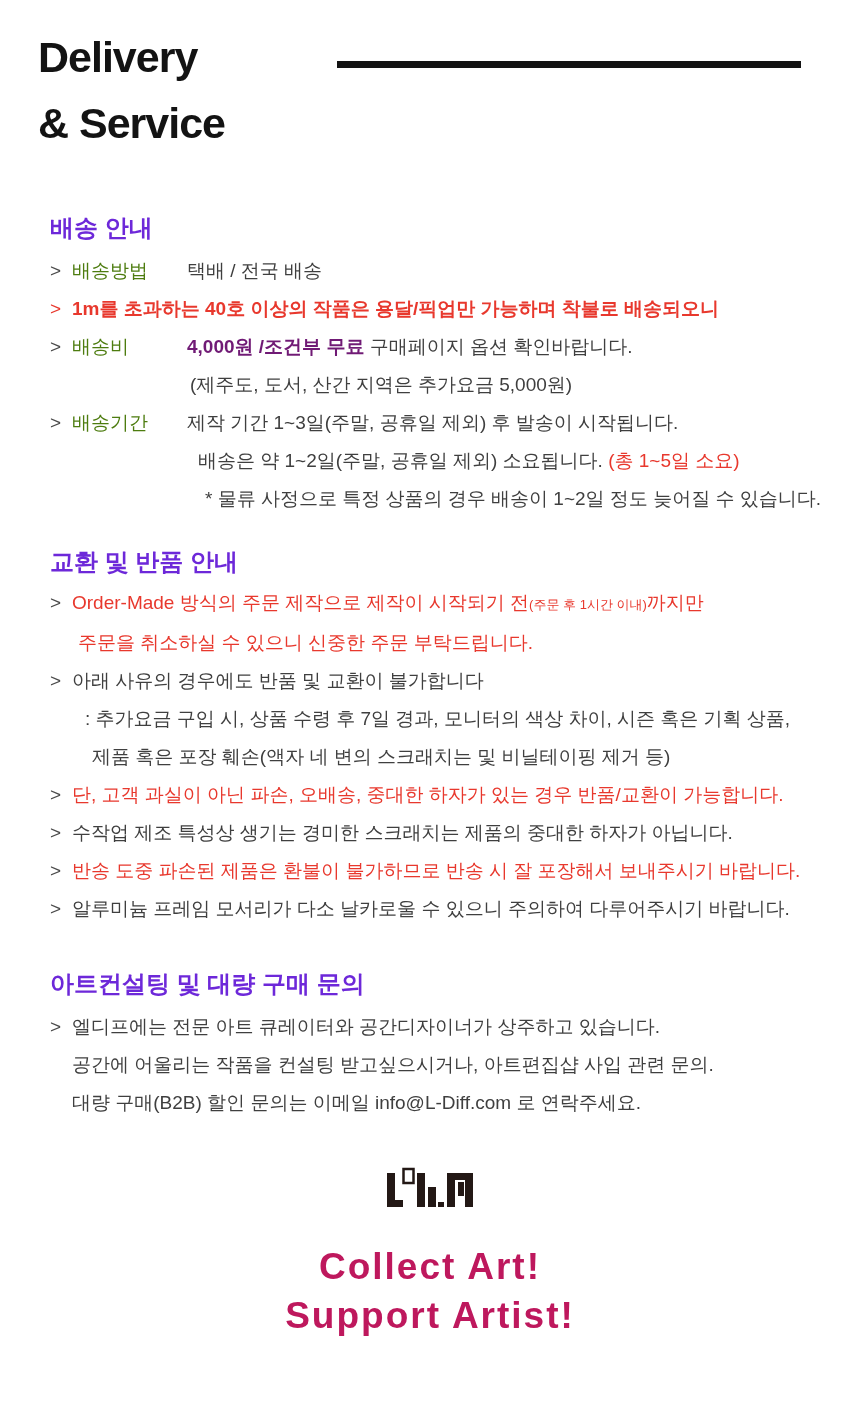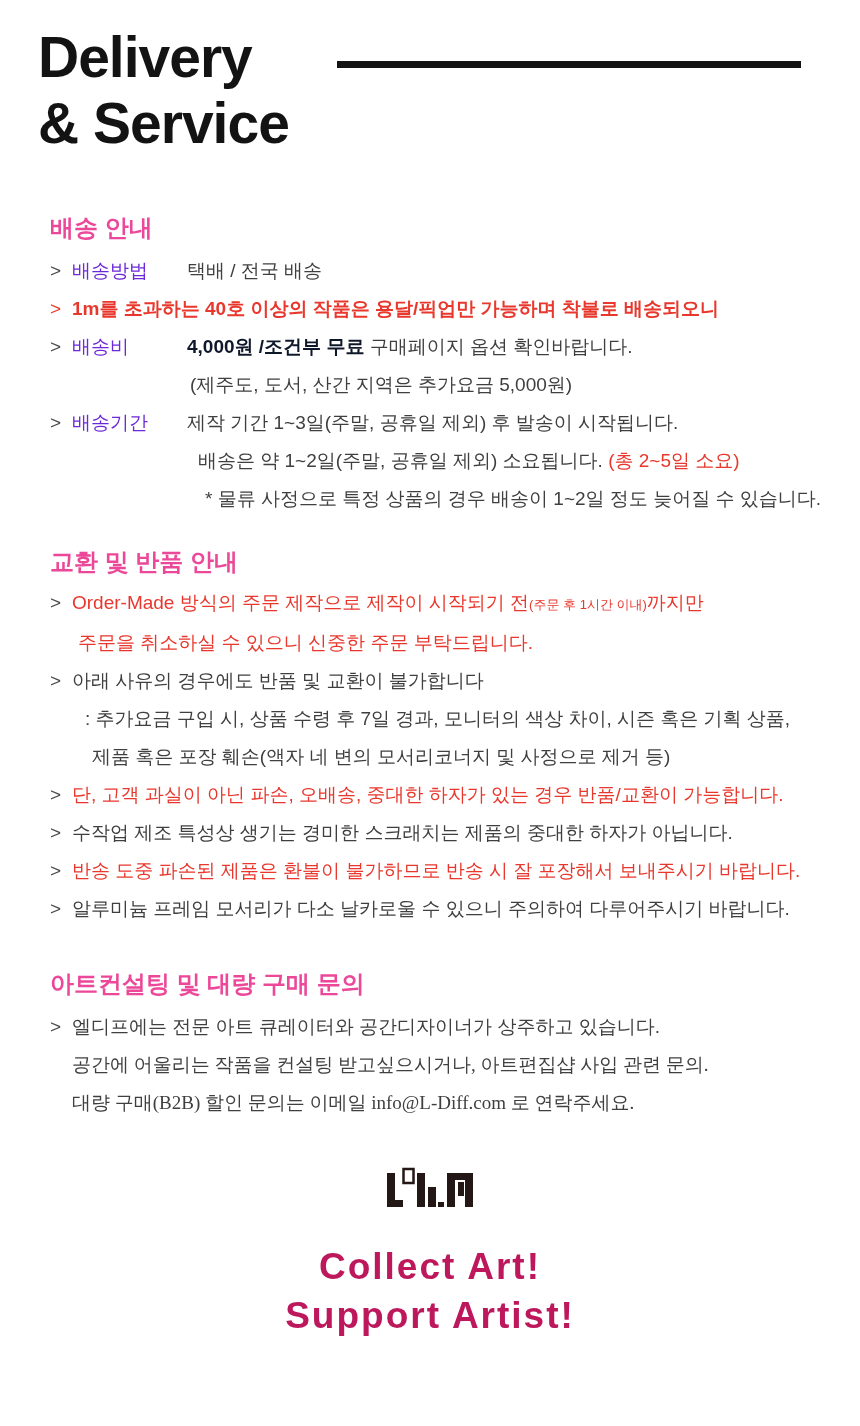--- a/index.html
+++ b/index.html
@@ -8,51 +8,51 @@
     width:860px; height:1426px;
     background:#ffffff;
     font-family:"Liberation Sans","DejaVu Sans",sans-serif;
     color:#3f3f3f;
     overflow:hidden;
   }
 
   
   .header { position:relative; height:212px; box-sizing:border-box; padding:24px 0 0 38px; }
   .title-line {
-    font-size:57px; line-height:66px; font-weight:700;
+    font-size:43px; line-height:66px; font-weight:700;
     color:#131313; letter-spacing:-1px; white-space:nowrap;
   }
   .title-rule {
     position:absolute; left:337px; top:61px;
     width:464px; height:7px; background:#131313;
   }
 
   
   .section { padding-left:50px; }
   .sec-heading {
     font-size:24px; line-height:32px; font-weight:600;
-    color:#ec4899; white-space:nowrap;
+    color:#6d28d9; white-space:nowrap;
   }
   .rows { margin-top:8px; }
   .rows.tight { margin-top:6px; }
   .row { font-size:19px; line-height:38px; white-space:nowrap; }
   .bullet { display:inline-block; width:22px; color:#4a4a4a; font-weight:400; }
   .bullet.red-b { color:#e8382d; }
-  .label { display:inline-block; width:115px; color:#6d28d9; }
+  .label { display:inline-block; width:115px; color:#4d7c0f; }
   .red  { color:#e8382d; }
   .bold { font-weight:700; }
-  .dark-bold { font-weight:700; color:#0f172a; }
+  .dark-bold { font-weight:700; color:#701a75; }
   .small { font-size:13px; }
   .ind-140 { padding-left:140px; }
   .ind-148 { padding-left:148px; }
   .ind-155 { padding-left:155px; }
   .ind-28  { padding-left:28px; }
   .ind-35  { padding-left:35px; }
   .ind-42  { padding-left:42px; }
-  .ind-22  { padding-left:22px;font-family:Liberation Serif, serif; }
+  .ind-22  { padding-left:22px; }
   .mt-s2 { margin-top:28px; }
   .mt-s3 { margin-top:40px; }
 
   
   .logo-wrap { margin-top:44px; text-align:center; height:46px; }
   .logo-wrap svg { display:inline-block; vertical-align:top; }
   .slogan {
     margin-top:30px; text-align:center;
     font-size:37px; line-height:49px; font-weight:800;
     color:#be185d; letter-spacing:2px; white-space:nowrap;
@@ -81,21 +81,21 @@
       <div class="row">
         <span class="bullet">&gt;</span><span class="label">배송비</span><span class="dark-bold">4,000원 /조건부 무료</span><span> 구매페이지 옵션 확인바랍니다.</span>
       </div>
       <div class="row ind-140">
         <span>(제주도, 도서, 산간 지역은 추가요금 5,000원)</span>
       </div>
       <div class="row">
         <span class="bullet">&gt;</span><span class="label">배송기간</span><span>제작 기간 1~3일(주말, 공휴일 제외) 후 발송이 시작됩니다.</span>
       </div>
       <div class="row ind-148">
-        <span>배송은 약 1~2일(주말, 공휴일 제외) 소요됩니다. </span><span class="red">(총 2~5일 소요)</span>
+        <span>배송은 약 1~2일(주말, 공휴일 제외) 소요됩니다. </span><span class="red">(총 1~5일 소요)</span>
       </div>
       <div class="row ind-155">
         <span>* 물류 사정으로 특정 상품의 경우 배송이 1~2일 정도 늦어질 수 있습니다.</span>
       </div>
     </div>
   </div>
 
   <div class="section">
     <div class="sec-heading mt-s2">교환 및 반품 안내</div>
     <div class="rows tight">
@@ -105,21 +105,21 @@
       <div class="row ind-28 red">
         <span>주문을 취소하실 수 있으니 신중한 주문 부탁드립니다.</span>
       </div>
       <div class="row">
         <span class="bullet">&gt;</span><span>아래 사유의 경우에도 반품 및 교환이 불가합니다</span>
       </div>
       <div class="row ind-35">
         <span>: 추가요금 구입 시, 상품 수령 후 7일 경과, 모니터의 색상 차이, 시즌 혹은 기획 상품,</span>
       </div>
       <div class="row ind-42">
-        <span>제품 혹은 포장 훼손(액자 네 변의 모서리코너지 및 사정으로 제거 등)</span>
+        <span>제품 혹은 포장 훼손(액자 네 변의 스크래치는 및 비닐테이핑 제거 등)</span>
       </div>
       <div class="row">
         <span class="bullet">&gt;</span><span class="red">단, 고객 과실이 아닌 파손, 오배송, 중대한 하자가 있는 경우 반품/교환이 가능합니다.</span>
       </div>
       <div class="row">
         <span class="bullet">&gt;</span><span>수작업 제조 특성상 생기는 경미한 스크래치는 제품의 중대한 하자가 아닙니다.</span>
       </div>
       <div class="row">
         <span class="bullet">&gt;</span><span class="red">반송 도중 파손된 제품은 환불이 불가하므로 반송 시 잘 포장해서 보내주시기 바랍니다.</span>
       </div>

